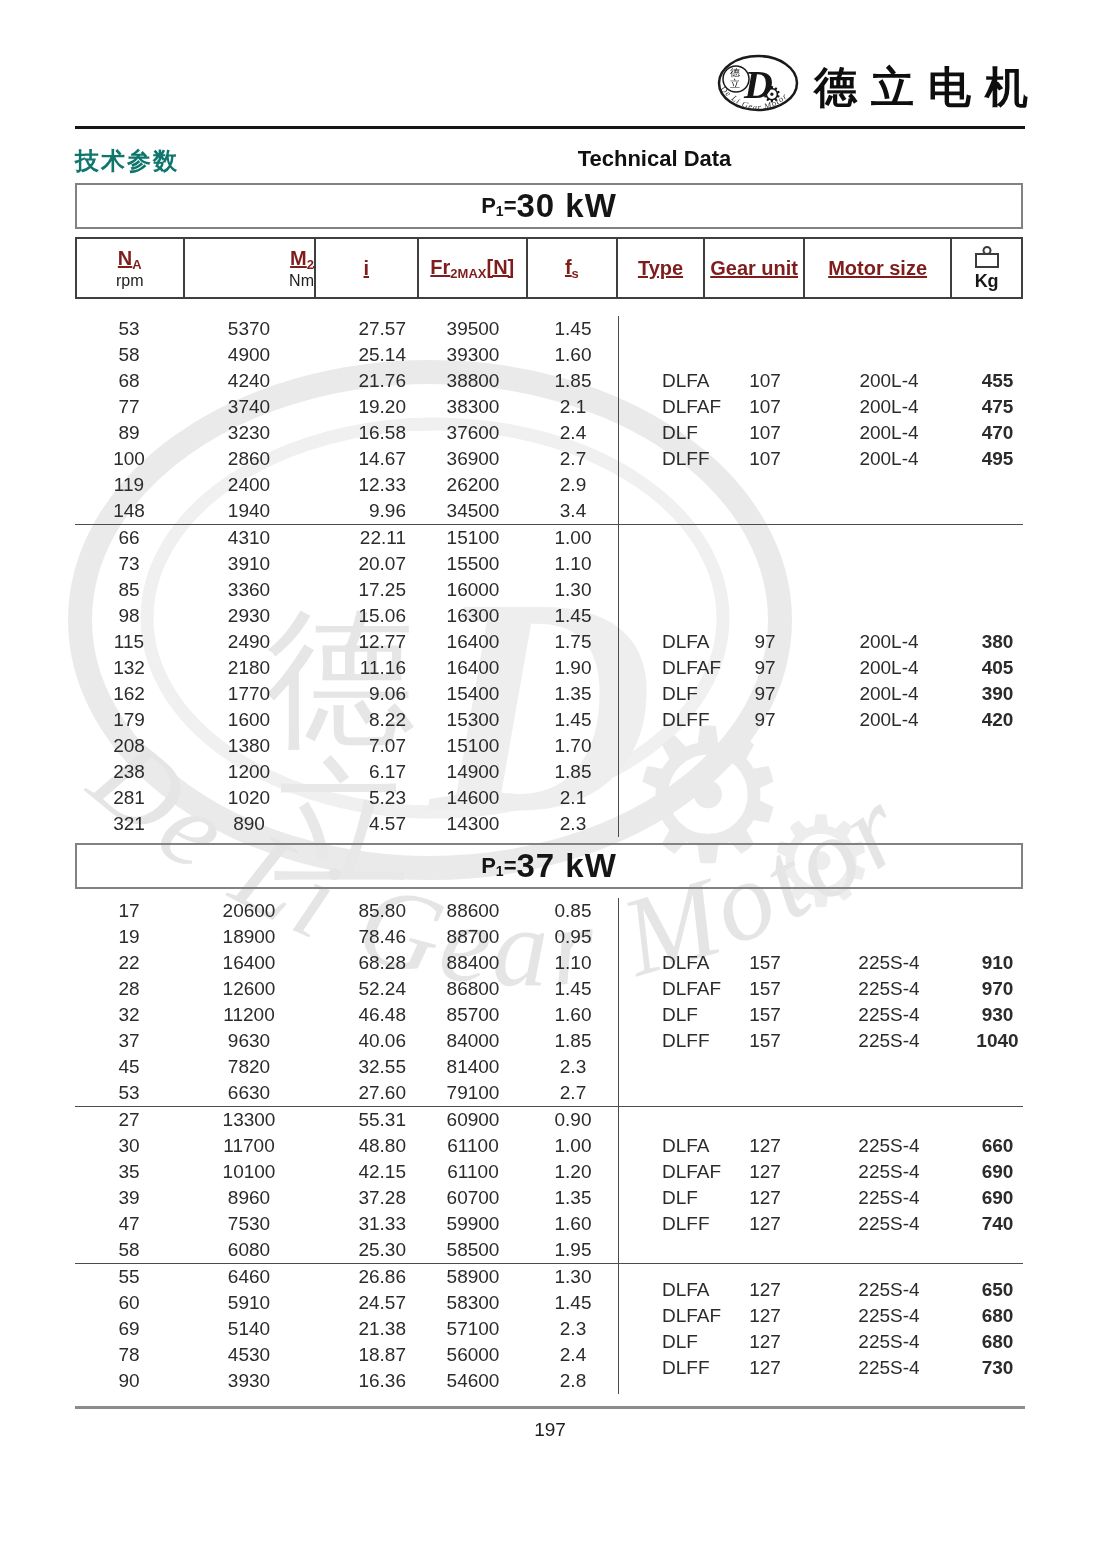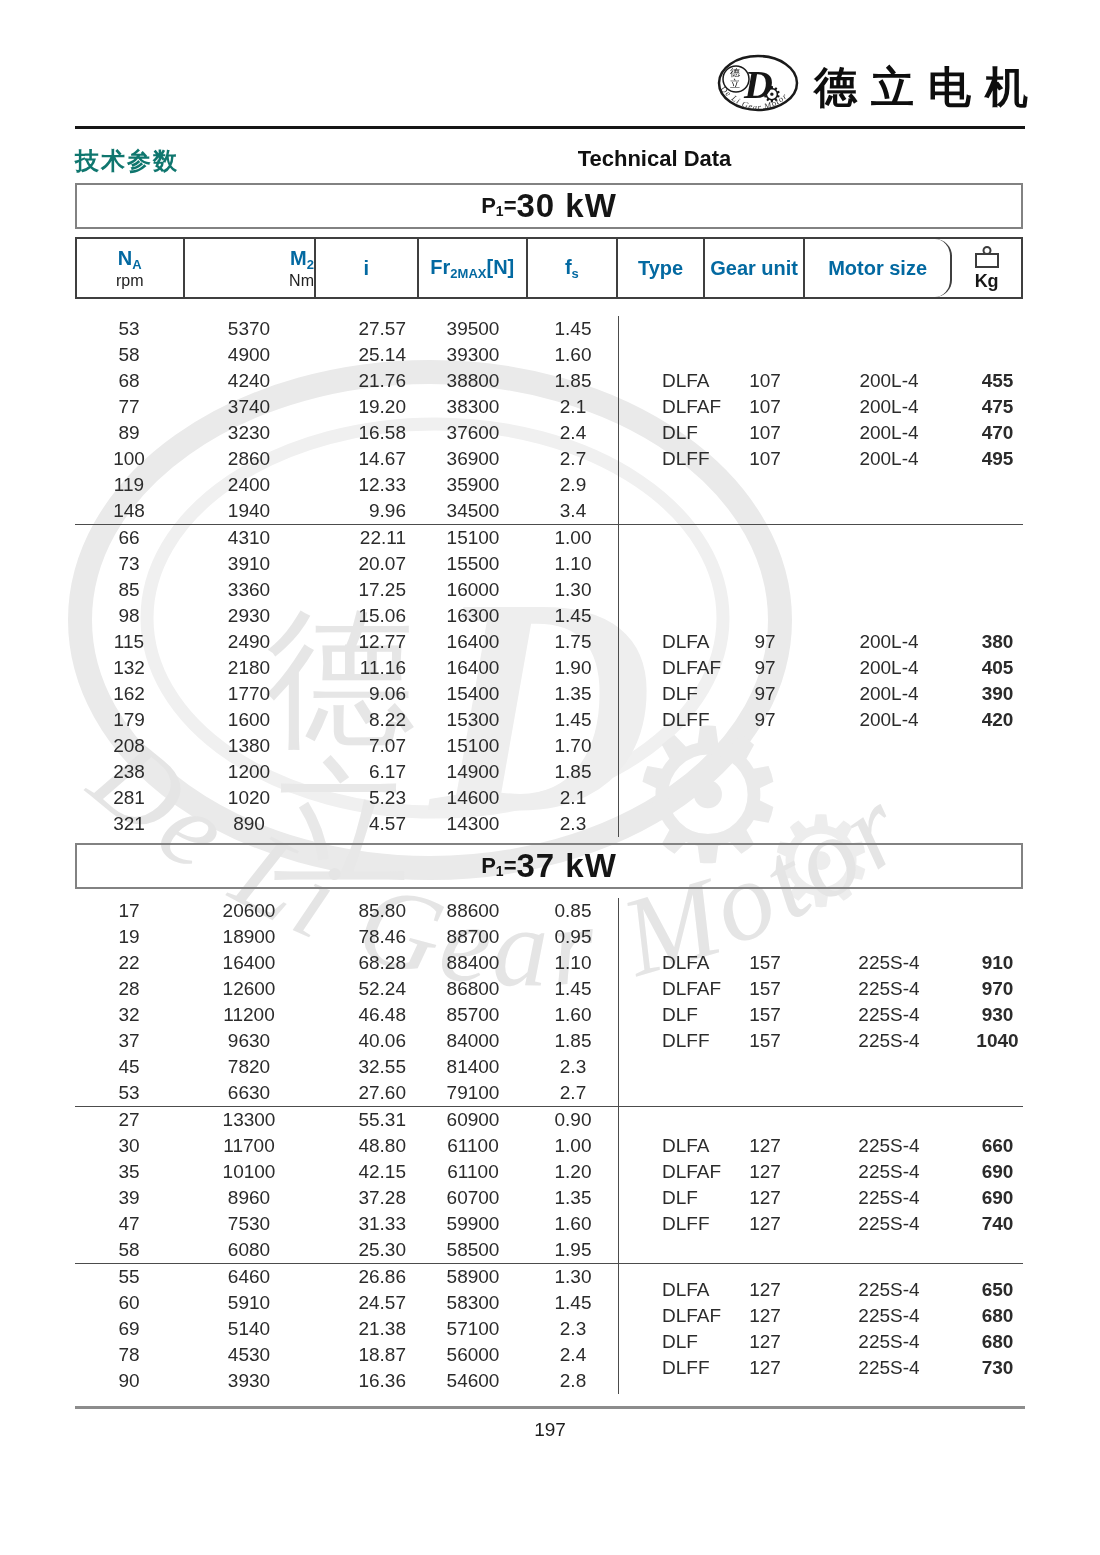--- a/index.html
+++ b/index.html
@@ -23,21 +23,21 @@
   .title-box.first{margin:8px 0;}
   .title-box.later{margin:6px 0 0;}
   .tb-p,.tb-eq{font-size:22px;font-weight:bold;color:#151515;}
   .tb-sub{font-size:14px;font-weight:bold;position:relative;top:5px;color:#151515;}
   .tb-big{font-size:33px;font-weight:bold;letter-spacing:1px;color:#151515;}
 
   
   .hrow{height:62px;border:2px solid #3f3f3f;box-sizing:border-box;display:flex;margin-top:8px;background:transparent;}
   .hcell{border-right:2px solid #3f3f3f;box-sizing:border-box;display:flex;flex-direction:column;align-items:center;justify-content:center;}
   .hcell:last-child{border-right:none;}
-  .hmain{font-weight:bold;font-size:20px;line-height:22px;color:#0369a1;}
+  .hmain{font-weight:bold;font-size:20px;line-height:22px;color:#7f1d1d;text-decoration:underline;}
   .hsub{font-size:13px;font-weight:bold;position:relative;top:4px;}
   .hunit{font-size:16px;line-height:18px;color:#222;}
   .hkg{font-size:18px;line-height:20px;margin-top:3px;color:#161616;}
   .wicon{position:relative;width:24px;height:15px;border:2px solid #3c3c3c;margin-top:8px;box-sizing:border-box;background:transparent;}
   .wicon::before{content:'';position:absolute;top:-9px;left:50%;transform:translateX(-50%);
                  width:5px;height:5px;border:2px solid #3c3c3c;border-radius:50%;background:#fff;}
 
   
   .blocks.gap-lg{margin-top:17px;}
   .blocks.gap-sm{margin-top:9px;}
@@ -48,21 +48,21 @@
   .drow,.vrow{display:flex;height:26px;line-height:26px;}
   .dcell{font-size:19px;color:#2b2b2b;overflow:visible;white-space:nowrap;}
 
   .c-na{width:108px;text-align:center;}
   .c-m2{width:132px;text-align:center;align-items:flex-end;}
   .c-i{width:103px;text-align:right;padding-right:12px;box-sizing:border-box;}
   .c-fr{width:110px;text-align:center;}
   .c-fs{width:90px;text-align:center;}
   .c-type{width:88px;text-align:left;padding-left:35px;box-sizing:border-box;}
   .c-gear{width:100px;text-align:center;}
-  .c-motor{width:148px;text-align:center;border-radius:17px;}
+  .c-motor{width:148px;text-align:center;}
   .c-kg{width:69px;text-align:center;font-weight:bold;}
   .hrow .c-type{padding-left:0;}
   .hrow .c-i{padding-right:0;}
 
   
   .footrule{margin:12px 75px 0;height:3px;background:#8c8c8c;position:relative;z-index:1;}
   .pageno{margin-top:10px;text-align:center;font-size:19px;color:#1d1d1d;position:relative;z-index:1;}
 </style>
 </head>
 <body>
@@ -186,21 +186,21 @@
               <div class="dcell c-na">100</div>
               <div class="dcell c-m2">2860</div>
               <div class="dcell c-i">14.67</div>
               <div class="dcell c-fr">36900</div>
               <div class="dcell c-fs">2.7</div>
             </div>
             <div class="drow">
               <div class="dcell c-na">119</div>
               <div class="dcell c-m2">2400</div>
               <div class="dcell c-i">12.33</div>
-              <div class="dcell c-fr">35900</div>
+              <div class="dcell c-fr">26200</div>
               <div class="dcell c-fs">2.9</div>
             </div>
             <div class="drow">
               <div class="dcell c-na">148</div>
               <div class="dcell c-m2">1940</div>
               <div class="dcell c-i">9.96</div>
               <div class="dcell c-fr">34500</div>
               <div class="dcell c-fs">3.4</div>
             </div>
           </div>

